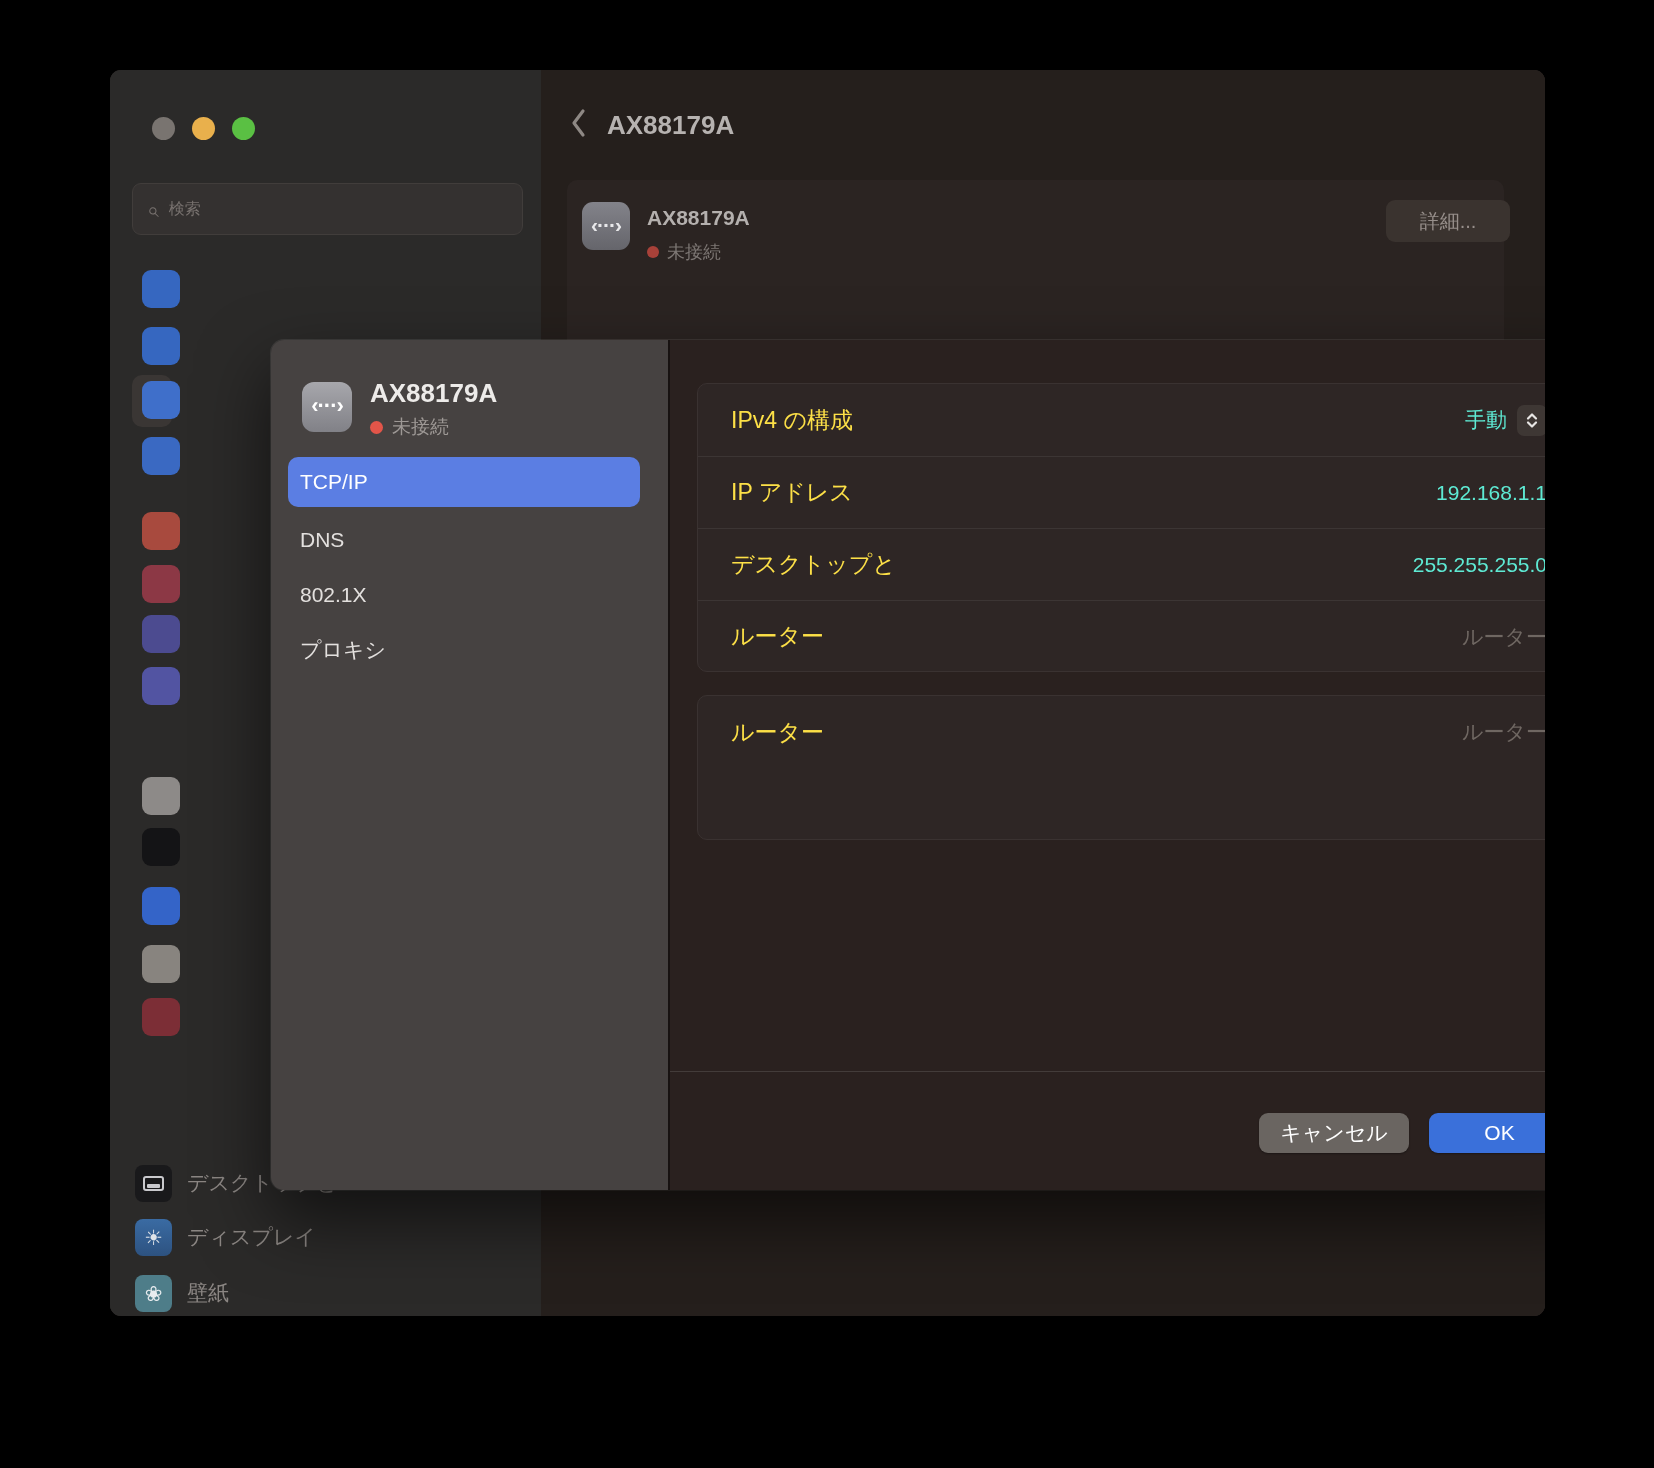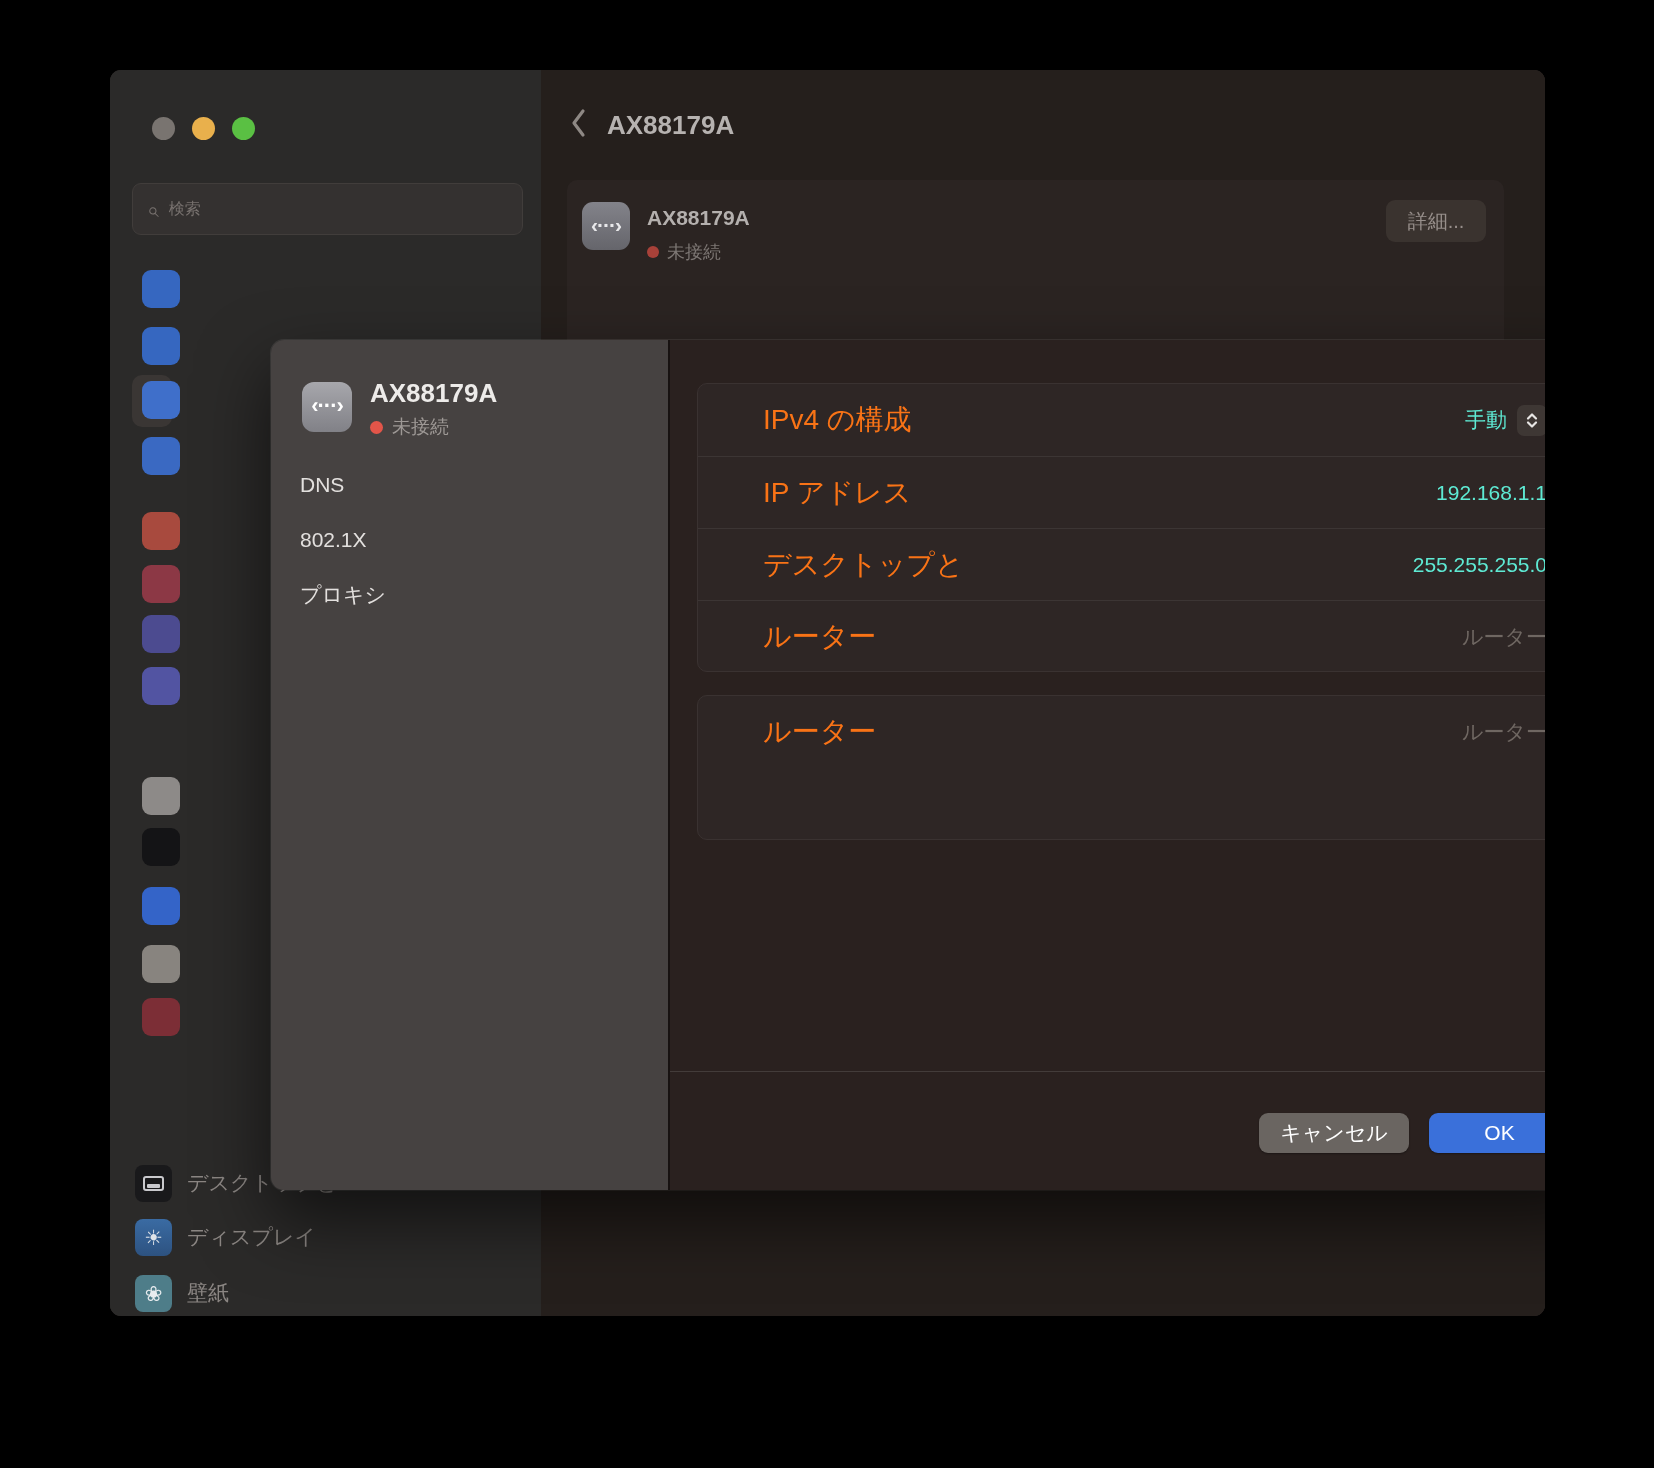--- a/index.html
+++ b/index.html
@@ -45,21 +45,21 @@
 
   
   .card{position:absolute;left:26px;top:110px;width:937px;height:460px;border-radius:10px;background:#2b2422;}
   .card .dev-icon{position:absolute;left:15px;top:22px;width:48px;height:48px;border-radius:11px;
         background:linear-gradient(#83838a,#65656b);display:flex;align-items:center;justify-content:center;}
   .dev-glyph{color:#e8e8ea;font-weight:700;font-size:21px;letter-spacing:-1px;padding-bottom:3px;}
   .card .dev-name{position:absolute;left:80px;top:26px;font-size:21px;font-weight:600;color:#b4b0ae;}
   .card .dev-status{position:absolute;left:80px;top:60px;display:flex;align-items:center;gap:8px;}
   .sdot{width:12px;height:12px;border-radius:50%;}
   .card .dev-status .txt{font-size:18px;color:#7d7774;}
-  .details-btn{position:absolute;left:819px;top:20px;width:100px;height:42px;border-radius:9px;
+  .details-btn{position:absolute;left:819px;top:20px;width:124px;height:42px;border-radius:9px;
         background:#3a332f;display:flex;align-items:center;justify-content:center;
         font-size:20px;color:#978f8b;}
 
   
   .sheet{position:absolute;left:161px;top:270px;width:1330px;height:850px;border-radius:13px;overflow:hidden;
          box-shadow:0 30px 70px rgba(0,0,0,0.6),0 0 0 1px rgba(255,255,255,0.09);}
   .sheet-left{position:absolute;left:0;top:0;width:397px;height:100%;background:#464241;}
   .sheet-right{position:absolute;left:397px;top:0;width:933px;height:100%;background:#2a211f;border-left:2px solid #171211;}
 
   .sh-icon{position:absolute;left:31px;top:42px;width:50px;height:50px;border-radius:12px;
@@ -74,21 +74,21 @@
   .tab{height:55px;display:flex;align-items:center;padding-left:12px;border-radius:10px;
        font-size:21px;color:#e3e0de;}
   .tab.selected{height:50px;background:var(--accent,#5b7ee3);color:#fff;margin-bottom:5px;}
 
   
   .box{position:absolute;left:27px;width:873px;border-radius:10px;background:#2e2625;border:1px solid #3a3231;}
   .box1{top:43px;height:289px;}
   .box2{top:355px;height:145px;}
   .row{position:relative;height:72px;display:flex;align-items:center;padding:0 22px 0 33px;}
   .row + .row{border-top:1px solid rgba(255,255,255,0.07);text-align:right;}
-  .row .lbl{font-size:28px;color:#f97316;margin-left:32px;}
+  .row .lbl{font-size:23px;color:#fde047;}
   .row .val{margin-left:auto;font-size:21px;color:#5eead4;}
   .row .val.placeholder{color:#6f6762;}
   .stepper{margin-left:10px;width:30px;height:31px;border-radius:7px;background:#3e3734;
            display:flex;align-items:center;justify-content:center;flex:0 0 auto;}
 
   .foot-sep{position:absolute;left:0;top:731px;width:933px;height:1px;background:rgba(255,255,255,0.12);}
   .btn{position:absolute;top:773px;height:40px;border-radius:9px;display:flex;align-items:center;justify-content:center;
        font-size:21px;color:#fff;box-shadow:0 1px 2px rgba(0,0,0,0.35);}
   .btn.cancel{left:589px;width:150px;background:#6a6561;}
   .btn.ok{left:759px;width:141px;background:#3a70da;}
@@ -173,20 +173,21 @@
       <div class="sheet-left">
         <div class="sh-icon">
           <span class="dev-glyph">‹···›</span>
         </div>
         <div class="sh-name">AX88179A</div>
         <div class="sh-status">
           <span class="sdot" style="background:#e25549;"></span>
           <span class="txt">未接続</span>
         </div>
         <div class="tabs">
+          <div class="tab selected">TCP/IP</div>
           <div class="tab">DNS</div>
           <div class="tab">802.1X</div>
           <div class="tab">プロキシ</div>
         </div>
       </div>
 
       <div class="sheet-right">
 
         <div class="box box1">
           <div class="row">

